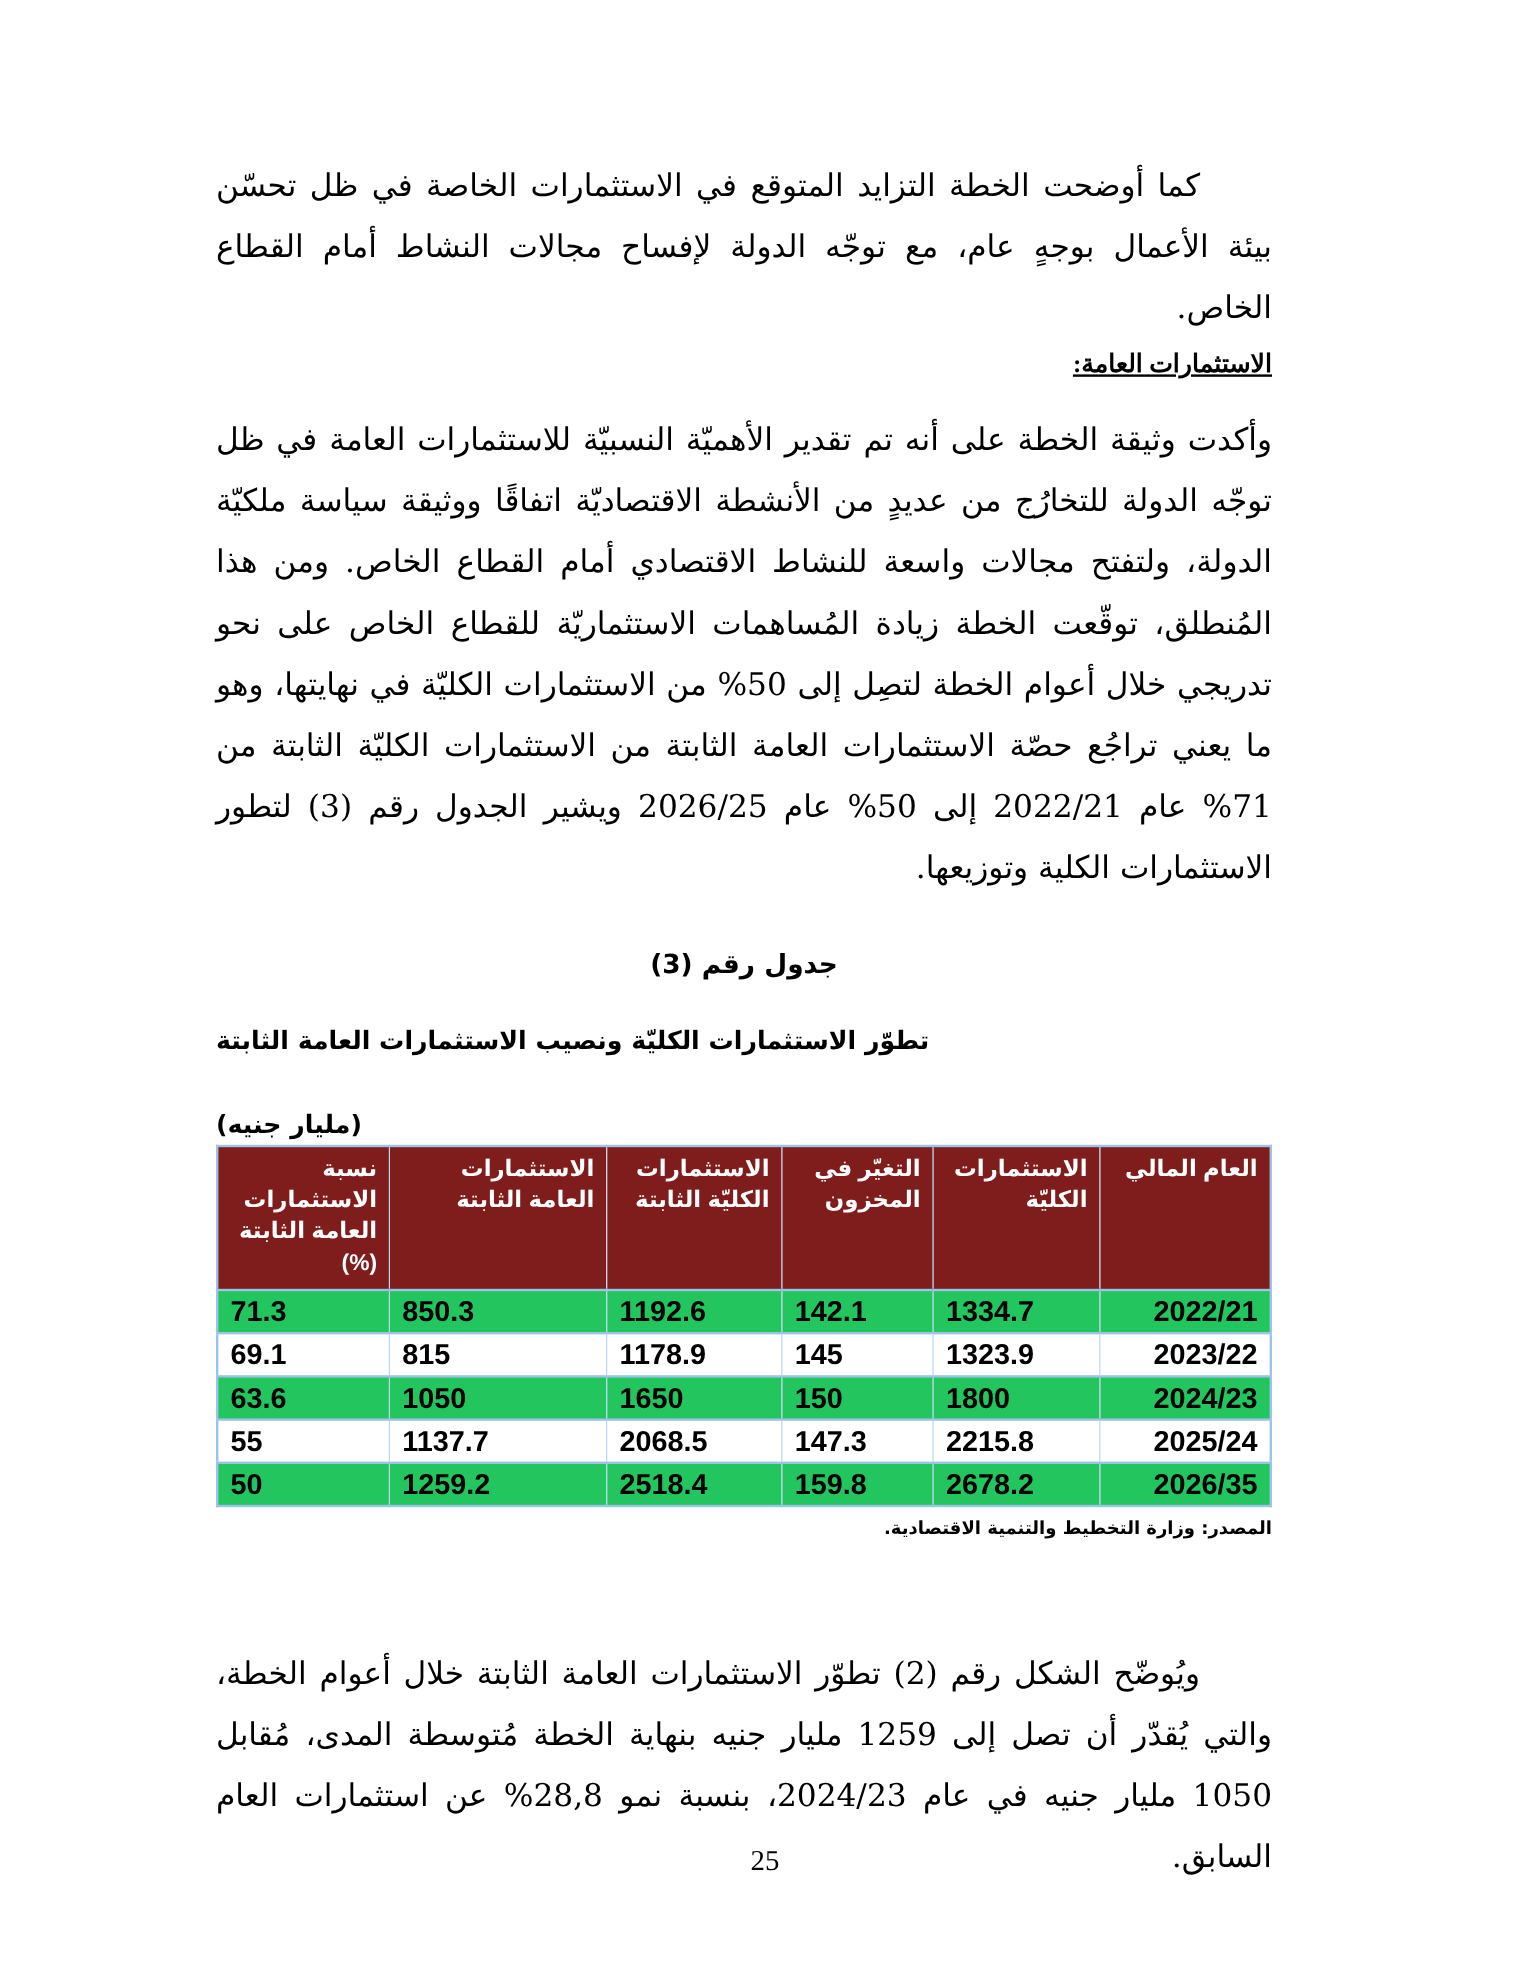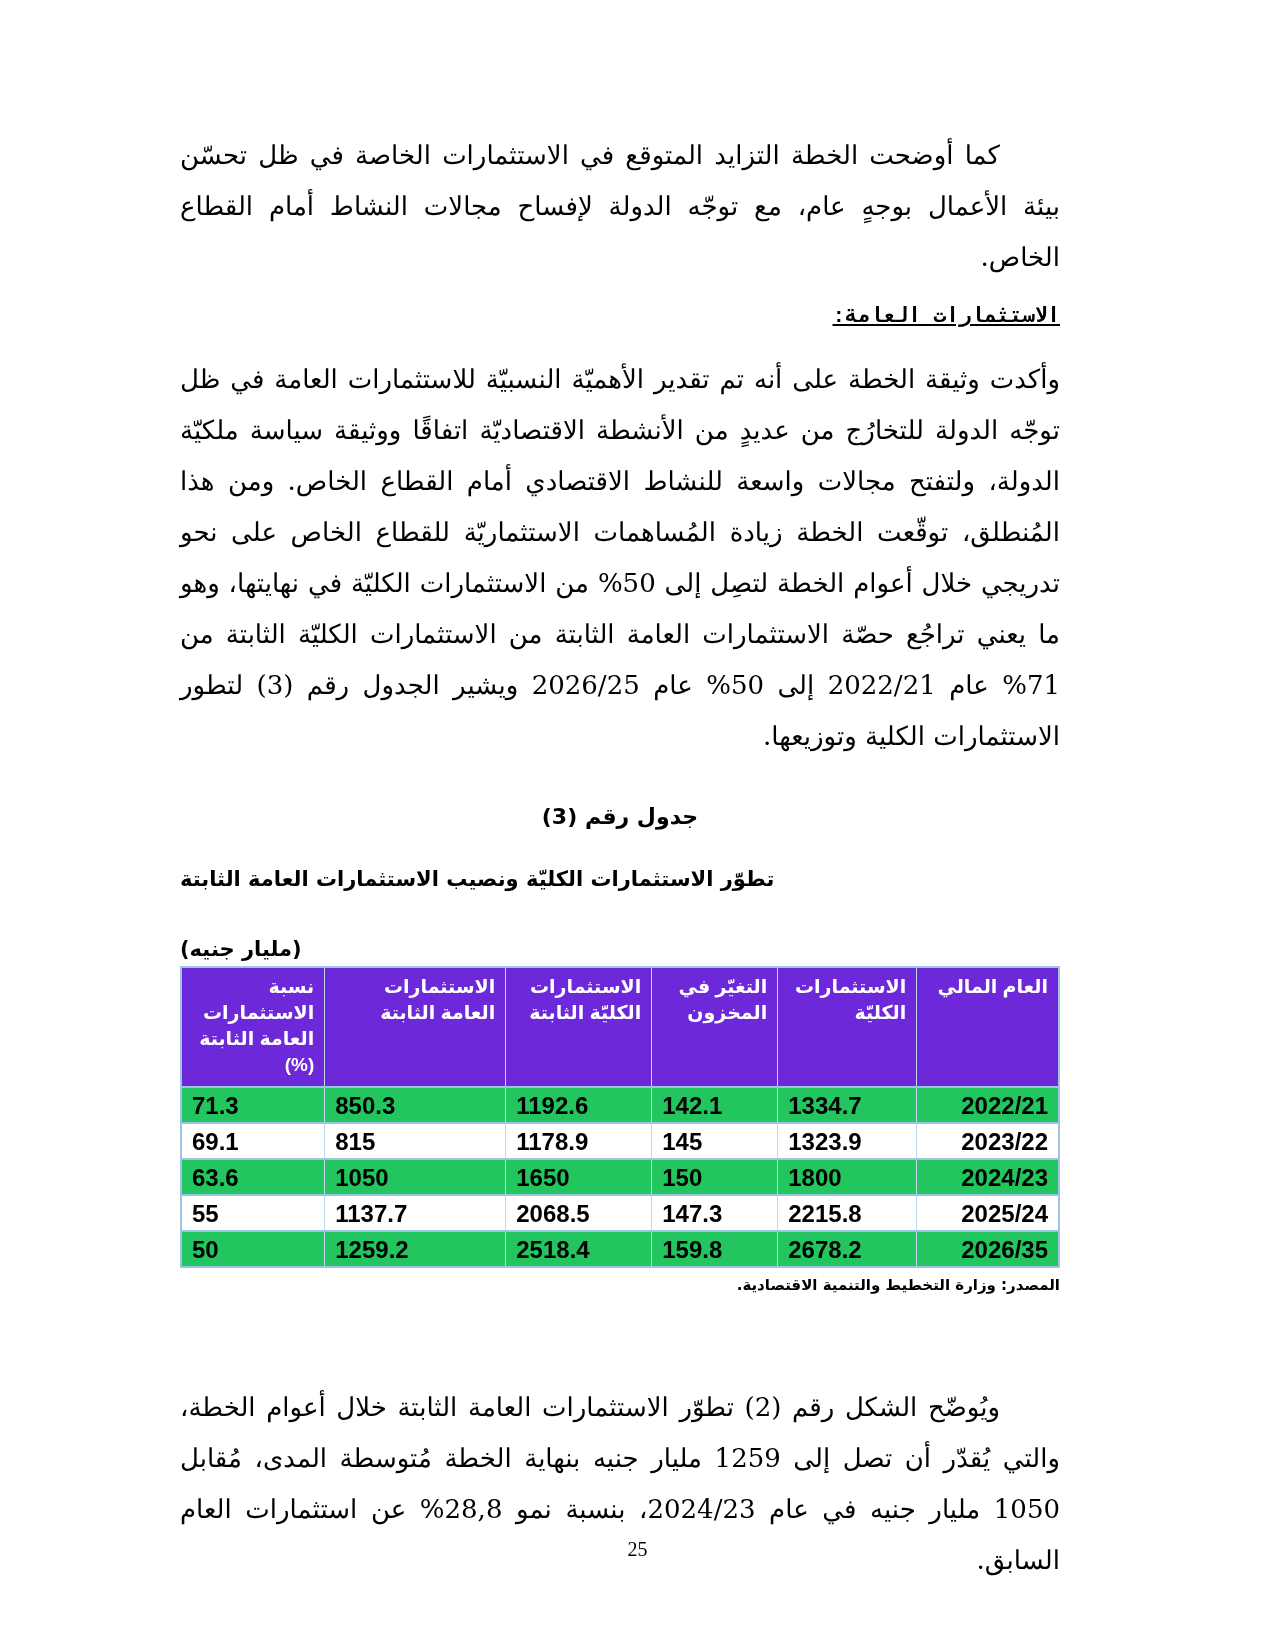--- a/index.html
+++ b/index.html
@@ -26,25 +26,25 @@
       font-size: 26px;
       line-height: 51px;
       text-align: justify;
       text-align-last: right;
       margin: 0;
     }
     .para.indent {
       text-indent: 60px;
     }
     .section-heading {
-      font-family: Liberation Mono, monospace;
+      font-family: Liberation Serif, serif;
       font-weight: bold;
       font-size: 21px;
       text-decoration: underline;
-      margin: 20px 0 26px 0;
+      margin: 8px 0 26px 0;
     }
     .table-number {
       font-family: "DejaVu Sans", "Liberation Sans", sans-serif;
       font-weight: bold;
       font-size: 22px;
       text-align: center;
       margin: 42px 0 38px 0;
     }
     .table-title {
       font-family: "DejaVu Sans", "Liberation Sans", sans-serif;
@@ -62,21 +62,21 @@
       margin: 0 0 5px 0;
     }
     table.data {
       width: 100%;
       border-collapse: collapse;
       border: 2px solid #9dc3e6;
       direction: rtl;
       font-family: "Liberation Sans", "DejaVu Sans", sans-serif;
     }
     table.data th {
-      background: #6d28d9;
+      background: #7f1d1d;
       color: #ffffff;
       font-weight: bold;
       font-size: 19px;
       line-height: 26px;
       text-align: right;
       vertical-align: top;
       padding: 6px 10px 8px 10px;
       border-left: 1px solid #bdd7ee;
     }
     table.data td {
@@ -101,21 +101,21 @@
     .para2 {
       margin-top: 88px;
     }
     .page-number {
       position: absolute;
       top: 1538px;
       left: 0;
       width: 1275px;
       text-align: center;
       font-family: "Liberation Serif", "DejaVu Serif", serif;
-      font-size: 20px;
+      font-size: 24px;
       direction: ltr;
     }
     .col-year { width: 95px; margin-left: 48px; }
     .col-total { width: 118px; }
     .col-stock { width: 105px; }
     .col-fixed { width: 125px; }
     .col-public { width: 160px; }
   </style>
 </head>
 <body>

